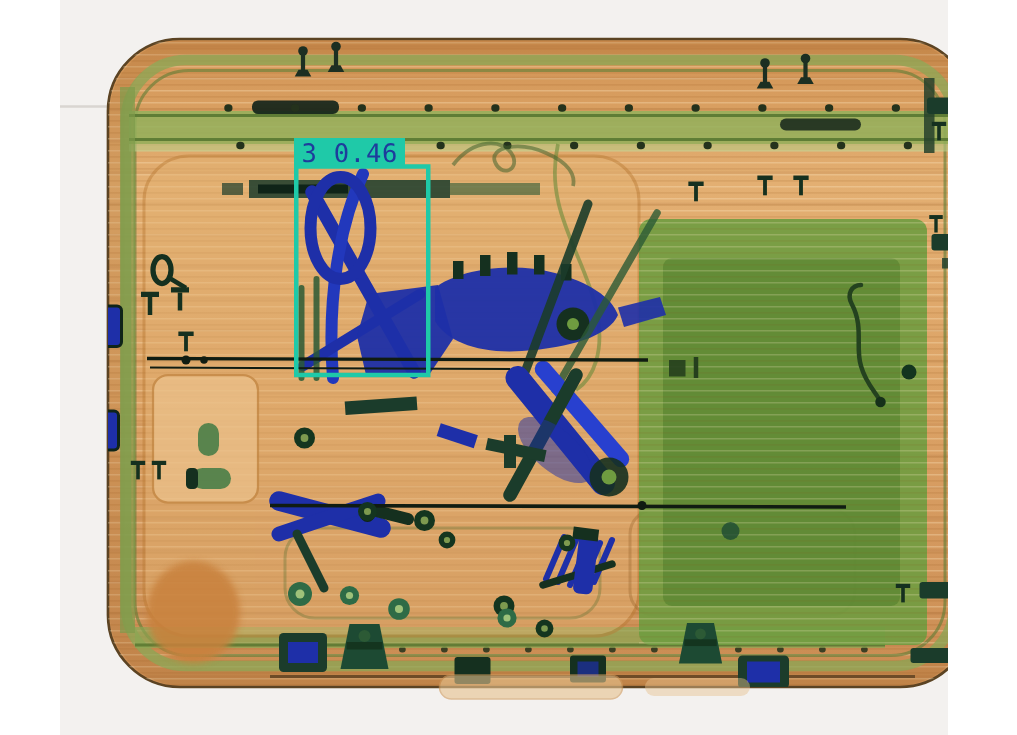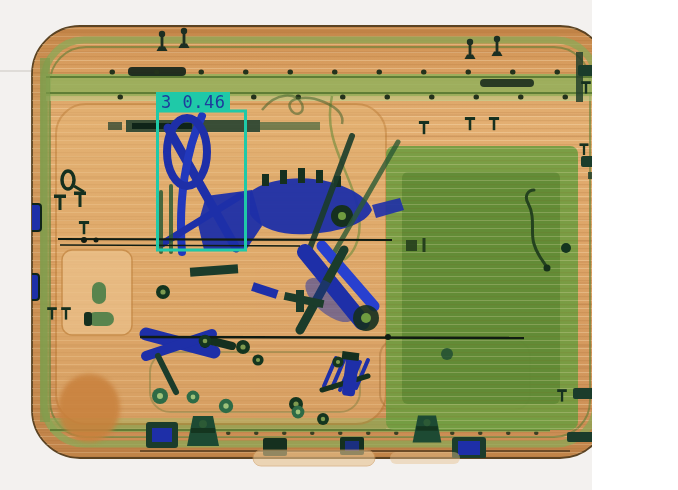--- a/index.html
+++ b/index.html
@@ -1,16 +1,16 @@
 <!DOCTYPE html>
 <html><head>
 <meta charset="utf-8">
 <style>
   html,body{margin:0;padding:0;background:#ffffff;font-family:"DejaVu Sans",sans-serif;}
-  .screenshot{position:relative;width:592px;height:490px;overflow:hidden;background:#0ea5e9;}
+  .screenshot{position:relative;width:592px;height:490px;overflow:hidden;background:#0ea5e9;margin-left:40px;}
   svg{display:block}
   text{user-select:none}
 </style>
 </head>
 <body>
 
 <div class="screenshot">
 <svg width="678" height="490" viewBox="0 0 678 490">
   <defs>
     <linearGradient id="caseGrad" x1="0" y1="0" x2="0" y2="1">

